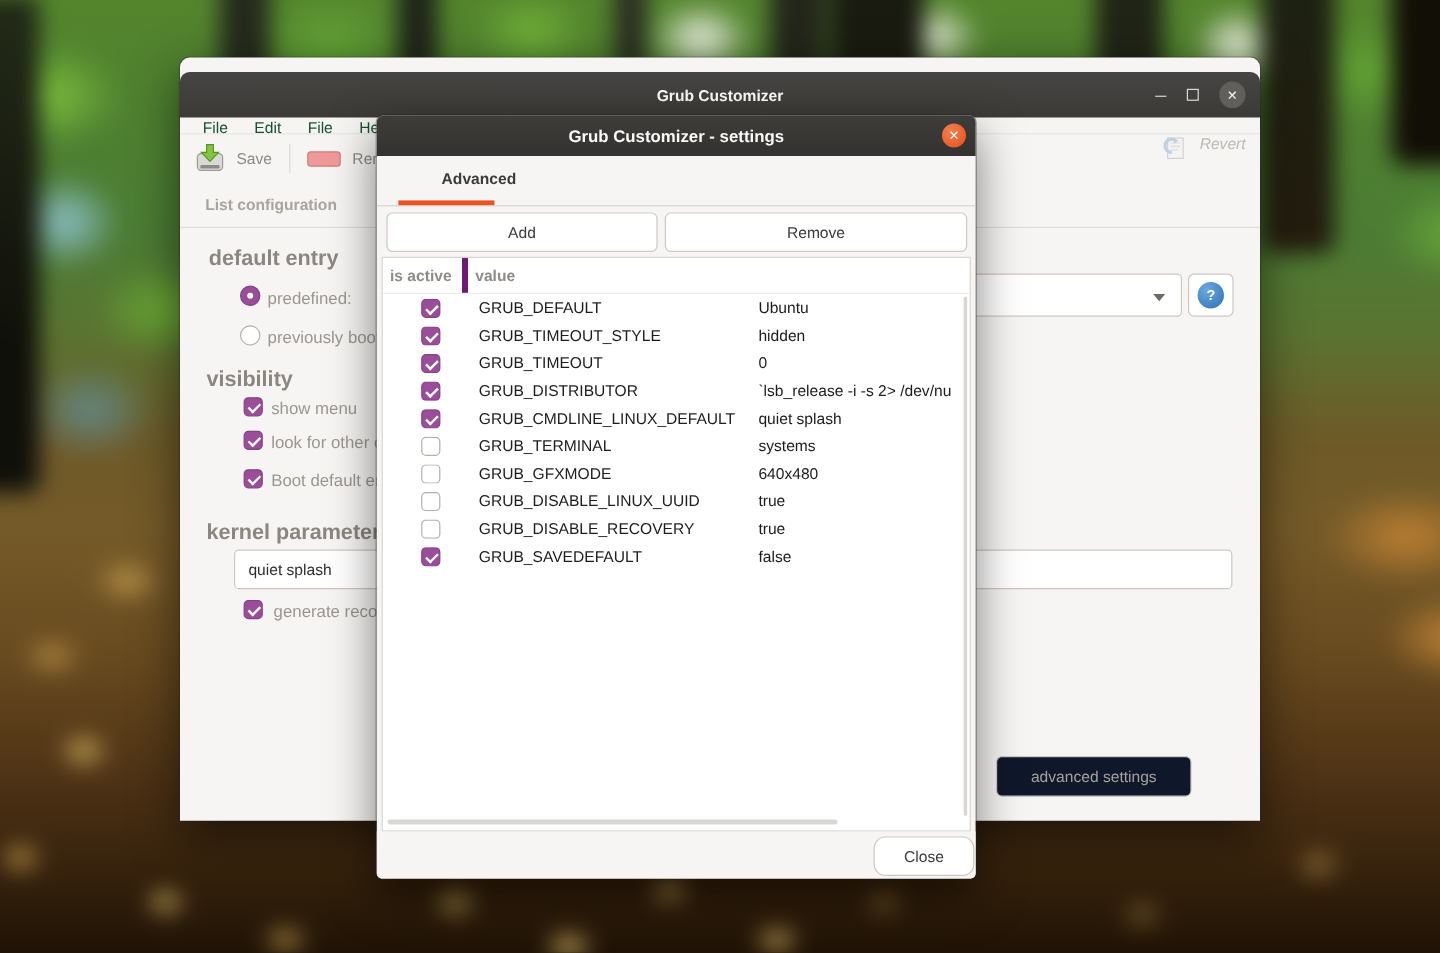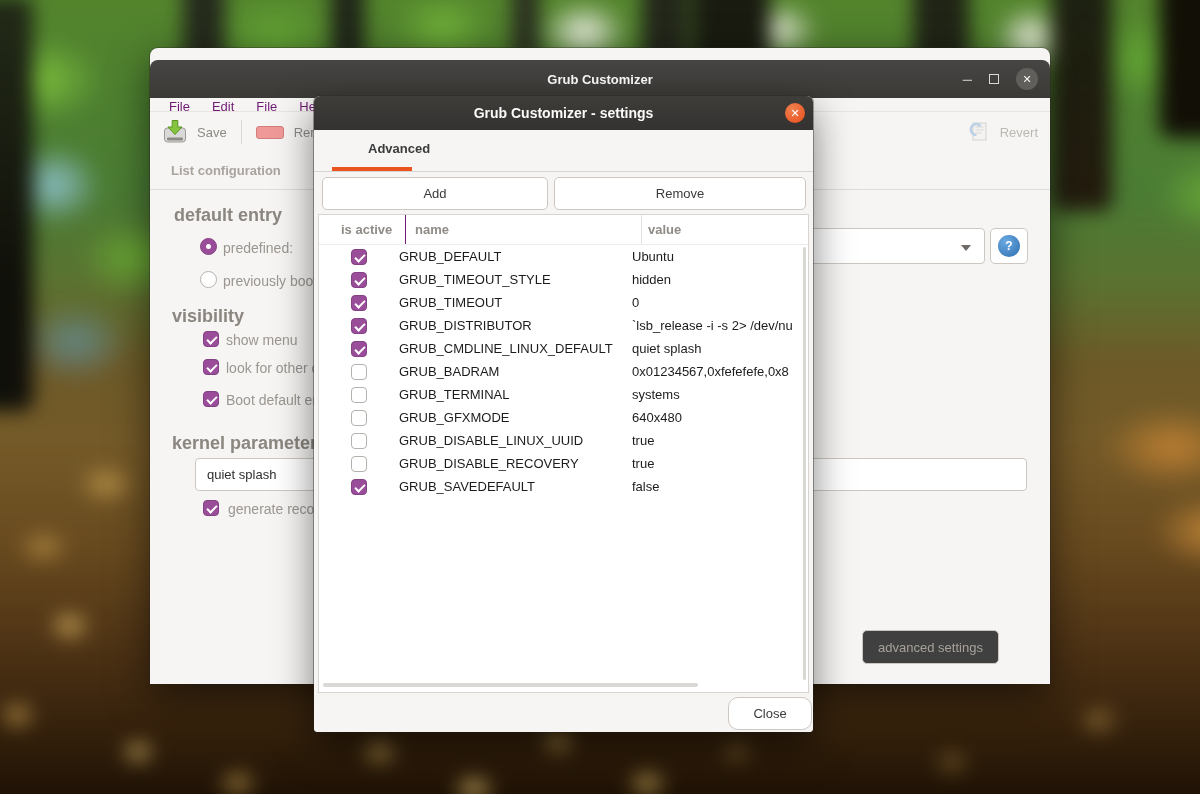--- a/index.html
+++ b/index.html
@@ -67,62 +67,62 @@
   .mw-titlebar{position:absolute;left:0;top:0;right:0;height:38px;border-radius:8px 8px 0 0;
       background:linear-gradient(#474543,#3c3a37);display:flex;align-items:center;justify-content:center;margin-top:12px;}
   .mw-title{color:#fbfaf9;font-weight:bold;font-size:13px;}
   .mw-controls{position:absolute;right:12px;top:0;height:38px;display:flex;align-items:center;gap:17px;}
   .ctl-min{color:#dcdad8;font-size:13px;line-height:13px;}
   .ctl-max{width:10px;height:10px;border:1px solid #dcdad8;box-sizing:border-box;}
   .ctl-close{width:22px;height:22px;border-radius:50%;background:#615f5c;color:#f5f4f2;
       display:flex;align-items:center;justify-content:center;font-size:11px;}
   .mw-menubar{position:absolute;left:0;top:38px;right:0;height:26px;display:flex;align-items:center;
       padding-left:8px;border-bottom:1px solid #e8e5e1;box-sizing:border-box;}
-  .menu-item{padding:0 11px;font-size:13px;color:#701a75;margin-top:16px;}
+  .menu-item{padding:0 11px;font-size:13px;color:#14532d;margin-top:16px;}
   .mw-toolbar{position:absolute;left:0;top:64px;right:0;height:40px;display:flex;align-items:center;padding-left:13px;}
   .tb-label{font-size:13px;color:#8e8a85;margin-left:10px;}
   .tb-sep{width:1px;height:24px;background:#dcd8d4;margin:0 14px;}
   .remove-bar{width:26px;height:11px;background:#ef9a98;border:1px solid #d47d7b;border-radius:3px;}
-  .tb-revert{position:absolute;right:12px;top:0;height:40px;display:flex;align-items:center;}
+  .tb-revert{position:absolute;right:12px;top:0;height:40px;display:flex;font-style:italic;}
   .tb-revert .tb-label{color:#bcb8b3;}
   .mw-sectionbar{position:absolute;left:0;top:104px;right:0;height:38px;border-bottom:1px solid #e0ddd8;
       box-sizing:border-box;display:flex;align-items:center;padding-left:21px;}
   .section-title{font-size:13px;font-weight:bold;color:#a9a49e;}
   .panel-h{position:absolute;font-size:18px;font-weight:bold;color:#8b867f;}
   .panel-l{position:absolute;font-size:14px;color:#9b9690;white-space:nowrap;}
   .input{position:absolute;background:#fff;border:1px solid #cdc7c2;border-radius:4px;box-sizing:border-box;
       font-size:13px;color:#2e2e2e;display:flex;align-items:center;padding-left:11px;}
   .combo{position:absolute;left:550px;top:180px;width:285px;height:36px;background:#fff;
       border:1px solid #cdc7c2;border-radius:4px;box-sizing:border-box;}
   .caret{position:absolute;right:13px;top:16px;width:0;height:0;border-left:5px solid transparent;
       border-right:5px solid transparent;border-top:6px solid #6e6a66;}
   .help-btn{position:absolute;left:840px;top:180px;width:38px;height:36px;}
   .help-circle{width:22px;height:22px;border-radius:50%;background:radial-gradient(circle at 35% 30%,#6aa9e0,#2f6fb2);
       color:#fff;font-weight:bold;font-size:12px;display:flex;align-items:center;justify-content:center;}
-  .adv-btn{position:absolute;left:712px;top:582px;width:137px;height:34px;color:#a6a19b;background:#404040;}
+  .adv-btn{position:absolute;left:680px;top:582px;width:163px;height:34px;color:#a6a19b;background:#0f172a;}
 
   
   .dialog{position:absolute;left:314px;top:96px;width:499px;height:636px;background:#f6f5f4;
       border-radius:6px 6px 4px 4px;box-shadow:0 14px 38px rgba(0,0,0,.5),0 0 0 1px rgba(50,45,40,.4);z-index:10;}
   .dlg-titlebar{position:absolute;left:0;top:0;right:0;height:34px;border-radius:6px 6px 0 0;
       background:linear-gradient(#3f3d3a,#343230);display:flex;align-items:center;justify-content:center;}
   .dlg-title{color:#fbfaf9;font-weight:bold;font-size:14px;}
   .dlg-close{position:absolute;right:8px;top:7px;width:20px;height:20px;border-radius:50%;
       background:radial-gradient(circle at 35% 30%,#f0804f,#e84e1b);color:#fff;font-size:11px;font-weight:bold;
       display:flex;align-items:center;justify-content:center;}
   .dlg-tabstrip{position:absolute;left:0;top:34px;right:0;height:42px;border-bottom:1px solid #d8d4cf;box-sizing:border-box;}
   .tab-advanced{position:absolute;left:26px;top:11px;font-size:13px;font-weight:bold;color:#3b3b3b;margin-left:28px;}
   .tab-underline{position:absolute;left:18px;bottom:0;width:80px;height:4px;background:#e95420;}
   .dlg-add{position:absolute;left:8px;top:81px;width:226px;height:33px;}
   .dlg-remove{position:absolute;left:240px;top:81px;width:252px;height:33px;}
   .dlg-table{position:absolute;left:4px;top:118px;width:491px;height:479px;background:#fff;
       border:1px solid #d8d4cf;box-sizing:border-box;overflow:hidden;}
   .thead{display:flex;height:30px;border-bottom:1px solid #ececea;box-sizing:border-box;}
   .th{font-size:13px;font-weight:bold;color:#8f8b86;line-height:29px;box-sizing:border-box;}
-  .th-active{width:71px;padding-left:6px;border-right:1px solid #701a75;margin-left:16px;}
+  .th-active{width:71px;padding-left:6px;border-right:5px solid #701a75;}
   .th-name{width:236px;padding-left:9px;border-right:1px solid #e4e1dd;}
   .th-value{flex:1;padding-left:6px;}
   .trow{display:flex;height:23px;align-items:center;}
   .tcell{font-size:13px;color:#1c1c1c;white-space:nowrap;overflow:hidden;box-sizing:border-box;}
   .c-active{width:71px;display:flex;align-items:center;padding-left:32px;}
   .c-name{width:236px;padding-left:9px;}
   .c-value{flex:1;padding-left:6px;}
   .vscroll{position:absolute;right:2px;top:32px;bottom:12px;width:3px;background:#d9d7d4;border-radius:2px;}
   .hscroll{position:absolute;left:4px;bottom:5px;width:375px;height:4px;background:#dad8d5;border-radius:2px;}
   .dlg-footer{position:absolute;left:0;bottom:0;right:0;height:39px;background:#f6f5f4;border-radius:0 0 4px 4px;}
@@ -234,21 +234,20 @@
       <span class="tab-advanced">Advanced</span>
       <span class="tab-underline"></span>
     </div>
 
     <div class="dlg-add btn">Add</div>
     <div class="dlg-remove btn">Remove</div>
 
     <div class="dlg-table">
       <div class="thead">
         <span class="th th-active">is active</span>
-        <span class="th th-name">name</span>
         <span class="th th-value">value</span>
       </div>
       <div id="tbody">
           <div class="trow">
             <div class="tcell c-active">
               <span class="cb checked"></span>
             </div>
             <div class="tcell c-name">GRUB_DEFAULT</div>
             <div class="tcell c-value">Ubuntu</div>
           </div>
@@ -277,27 +276,20 @@
             <div class="tcell c-active">
               <span class="cb checked"></span>
             </div>
             <div class="tcell c-name">GRUB_CMDLINE_LINUX_DEFAULT</div>
             <div class="tcell c-value">quiet splash</div>
           </div>
           <div class="trow">
             <div class="tcell c-active">
               <span class="cb"></span>
             </div>
-            <div class="tcell c-name">GRUB_BADRAM</div>
-            <div class="tcell c-value">0x01234567,0xfefefefe,0x8</div>
-          </div>
-          <div class="trow">
-            <div class="tcell c-active">
-              <span class="cb"></span>
-            </div>
             <div class="tcell c-name">GRUB_TERMINAL</div>
             <div class="tcell c-value">systems</div>
           </div>
           <div class="trow">
             <div class="tcell c-active">
               <span class="cb"></span>
             </div>
             <div class="tcell c-name">GRUB_GFXMODE</div>
             <div class="tcell c-value">640x480</div>
           </div>

